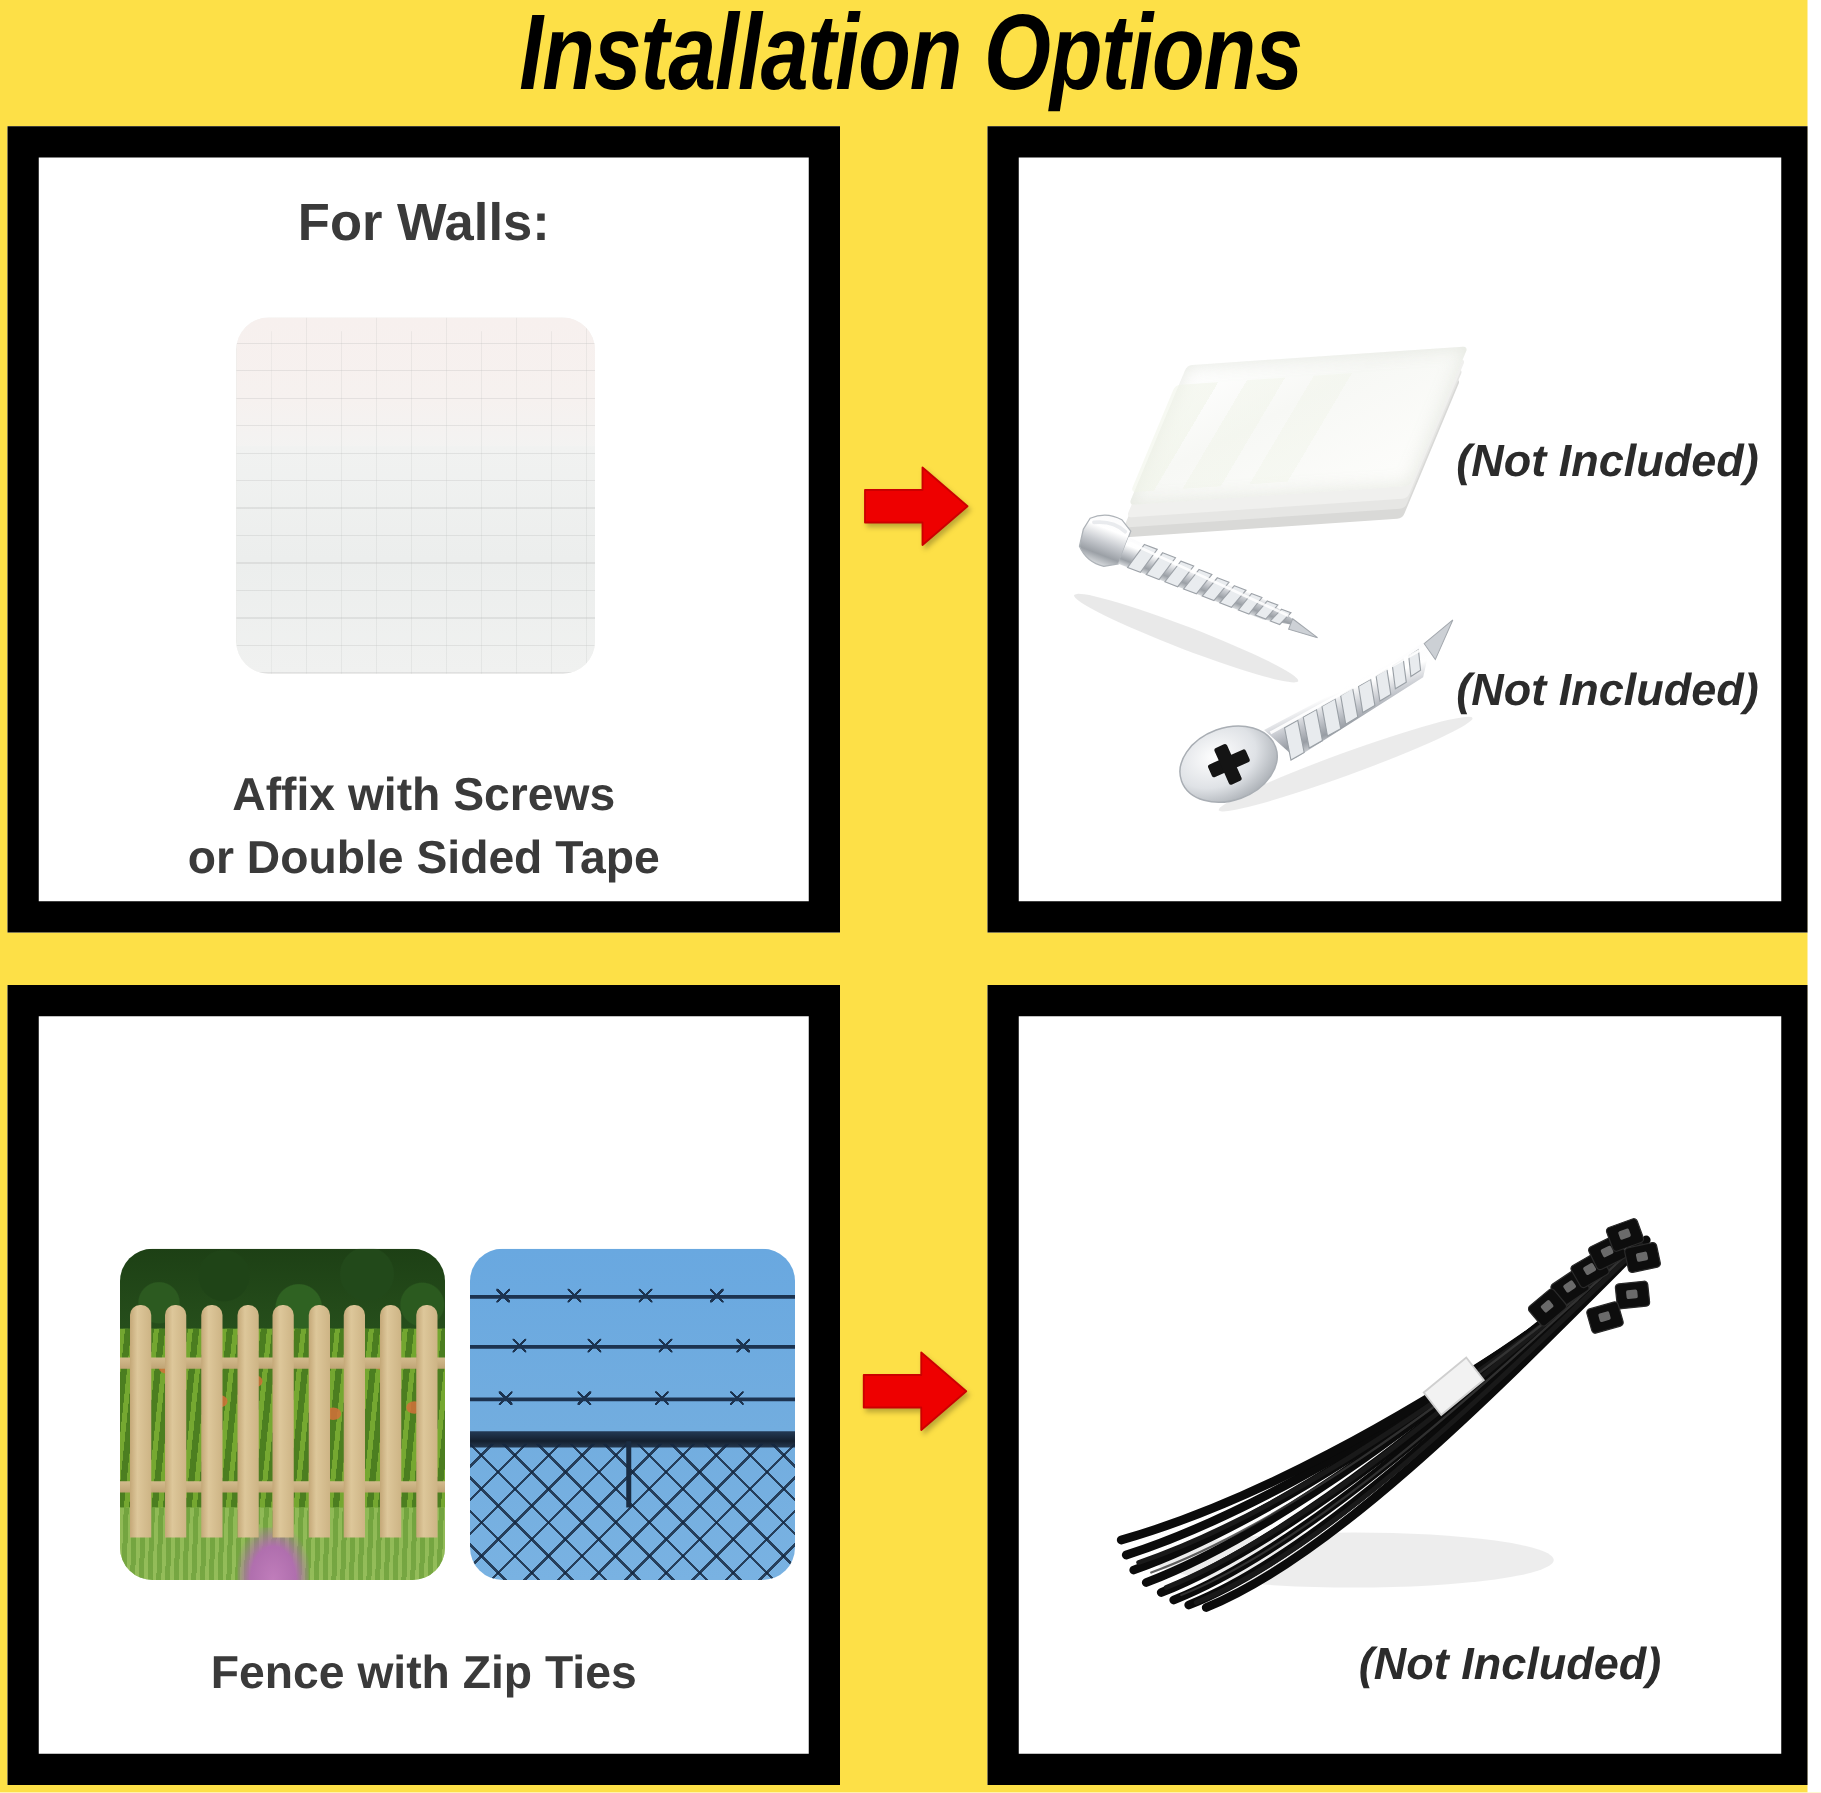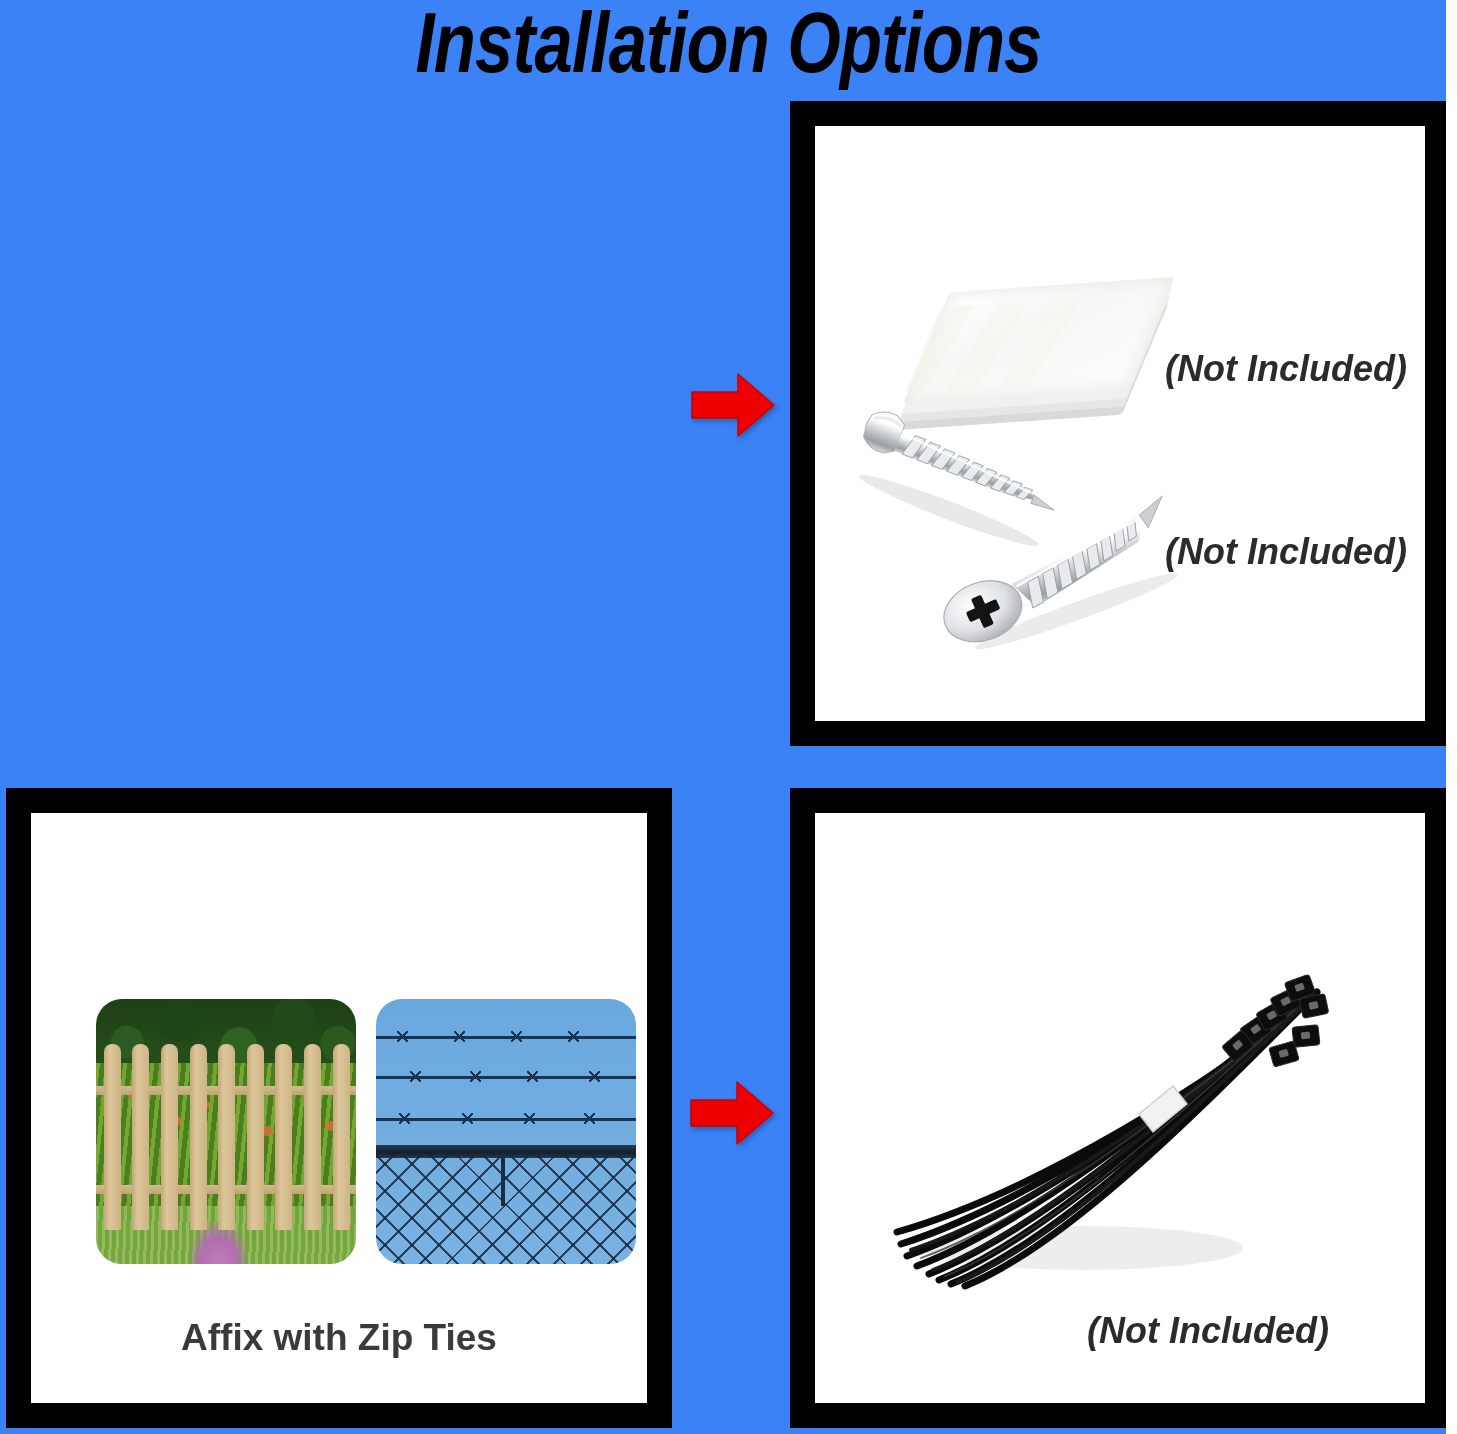--- a/index.html
+++ b/index.html
@@ -7,21 +7,21 @@
     padding: 0;
     background: #ffffff;
   }
   body {
     font-family: "Liberation Sans", sans-serif;
   }
   #page {
     position: relative;
     width: 1446px;
     height: 1434px;
-    background: #3b82f6;
+    background: #fde047;
     overflow: hidden;
   }
 
   
   #title {
     position: absolute;
     left: 0;
     top: -6px;
     width: 1457px;
     height: 96px;
@@ -273,20 +273,37 @@
     background: #1a2c42;
   }
 </style>
 </head>
 <body>
 
 <div id="page">
 
   <div id="title">Installation Options</div>
 
+  <div class="panel" id="panel-walls">
+    <div class="panel-inner">
+      <div class="panel-heading" id="heading-walls">For Walls:</div>
+
+      <div id="wall-photo">
+        <div class="top-tint"></div>
+        <div class="bottom-tint"></div>
+        <div class="bricks"></div>
+        <div class="bricks-offset"></div>
+      </div>
+
+      <div class="panel-caption" id="caption-walls">
+        <div>Affix with Screws</div>
+        <div>or Double Sided Tape</div>
+      </div>
+    </div>
+  </div>
 
   <div class="arrow" id="arrow-top">
     <svg viewBox="0 0 86 68" width="86" height="68" aria-hidden="true">
       <polygon points="2,21 48,21 48,3 84,34 48,65 48,47 2,47" fill="#ee0000" stroke="#cc0000" stroke-width="1.5" stroke-linejoin="round"></polygon>
     </svg>
   </div>
 
   <div class="panel" id="panel-wall-hw">
     <div class="panel-inner">
 
@@ -416,21 +433,21 @@
         <div class="barb" style="top:45%"></div>
         <div class="barb-knot" style="left:9%;top:43.2%"></div>
         <div class="barb-knot" style="left:33%;top:43.2%"></div>
         <div class="barb-knot" style="left:57%;top:43.2%"></div>
         <div class="barb-knot" style="left:80%;top:43.2%"></div>
         <div class="top-rail"></div>
         <div class="mesh"></div>
         <div class="post"></div>
       </div>
 
-      <div class="panel-caption" id="caption-fence">Affix with Zip Ties</div>
+      <div class="panel-caption" id="caption-fence">Fence with Zip Ties</div>
     </div>
   </div>
 
   <div class="arrow" id="arrow-bottom">
     <svg viewBox="0 0 86 68" width="86" height="68" aria-hidden="true">
       <polygon points="2,21 48,21 48,3 84,34 48,65 48,47 2,47" fill="#ee0000" stroke="#cc0000" stroke-width="1.5" stroke-linejoin="round"></polygon>
     </svg>
   </div>
 
   <div class="panel" id="panel-fence-hw">

